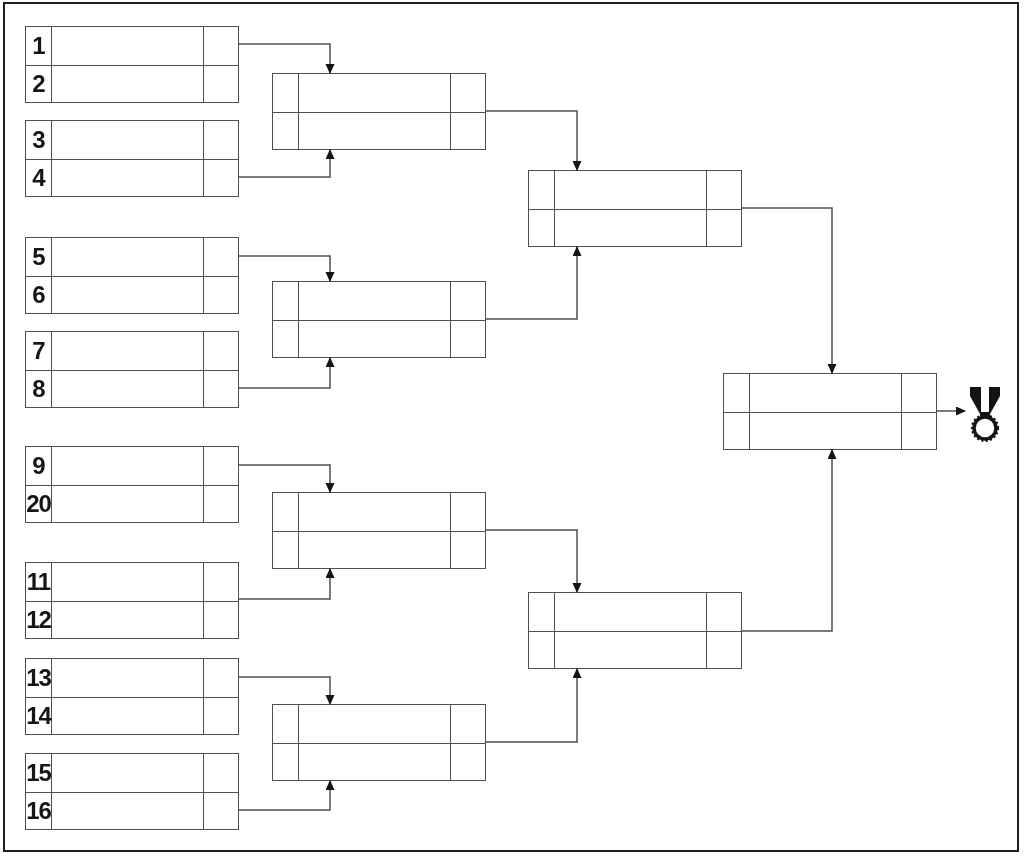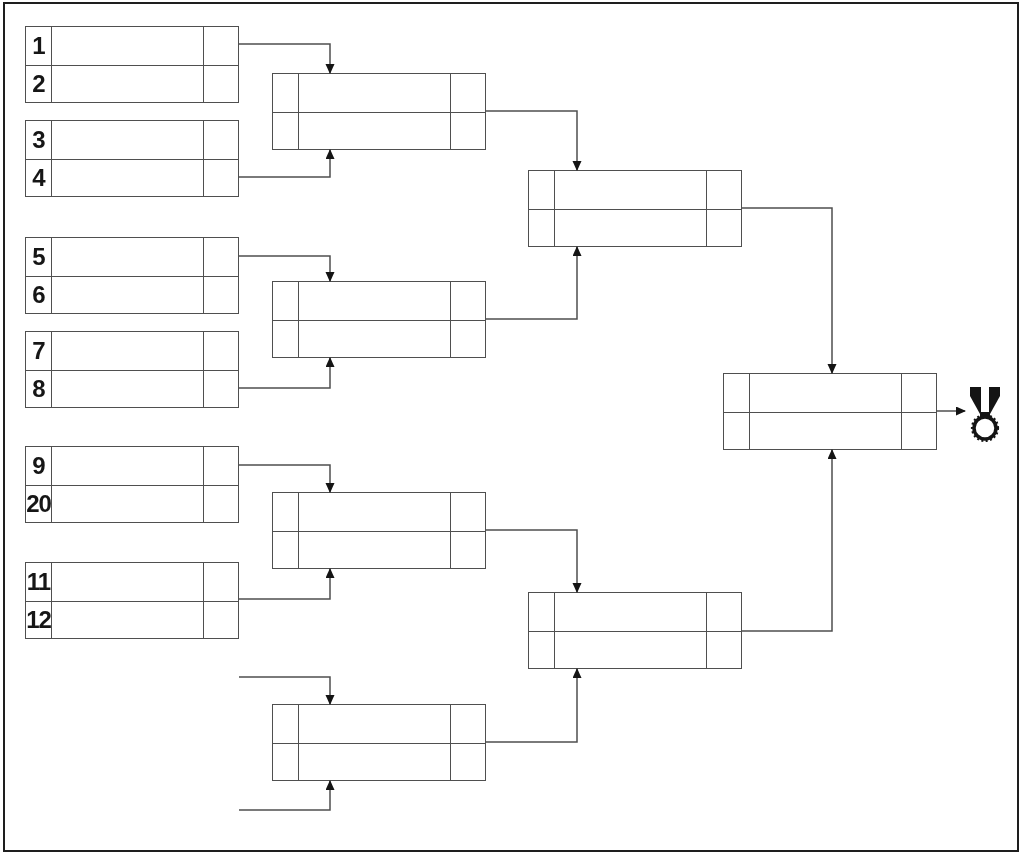--- a/index.html
+++ b/index.html
@@ -99,21 +99,37 @@
 
   <div class="match" style="left:25px;top:562px;">
     <div class="cell-num">11</div>
     <div class="cell-name"></div>
     <div></div>
     <div class="cell-num r2">12</div>
     <div class="cell-name r2"></div>
     <div class="r2"></div>
   </div>
 
-
+  <div class="match" style="left:25px;top:658px;">
+    <div class="cell-num">13</div>
+    <div class="cell-name"></div>
+    <div></div>
+    <div class="cell-num r2">14</div>
+    <div class="cell-name r2"></div>
+    <div class="r2"></div>
+  </div>
+
+  <div class="match" style="left:25px;top:753px;">
+    <div class="cell-num">15</div>
+    <div class="cell-name"></div>
+    <div></div>
+    <div class="cell-num r2">16</div>
+    <div class="cell-name r2"></div>
+    <div class="r2"></div>
+  </div>
 
   <div class="match" style="left:272px;top:73px;">
     <div class="cell-num"></div>
     <div class="cell-name"></div>
     <div></div>
     <div class="cell-num r2"></div>
     <div class="cell-name r2"></div>
     <div class="r2"></div>
   </div>
 

